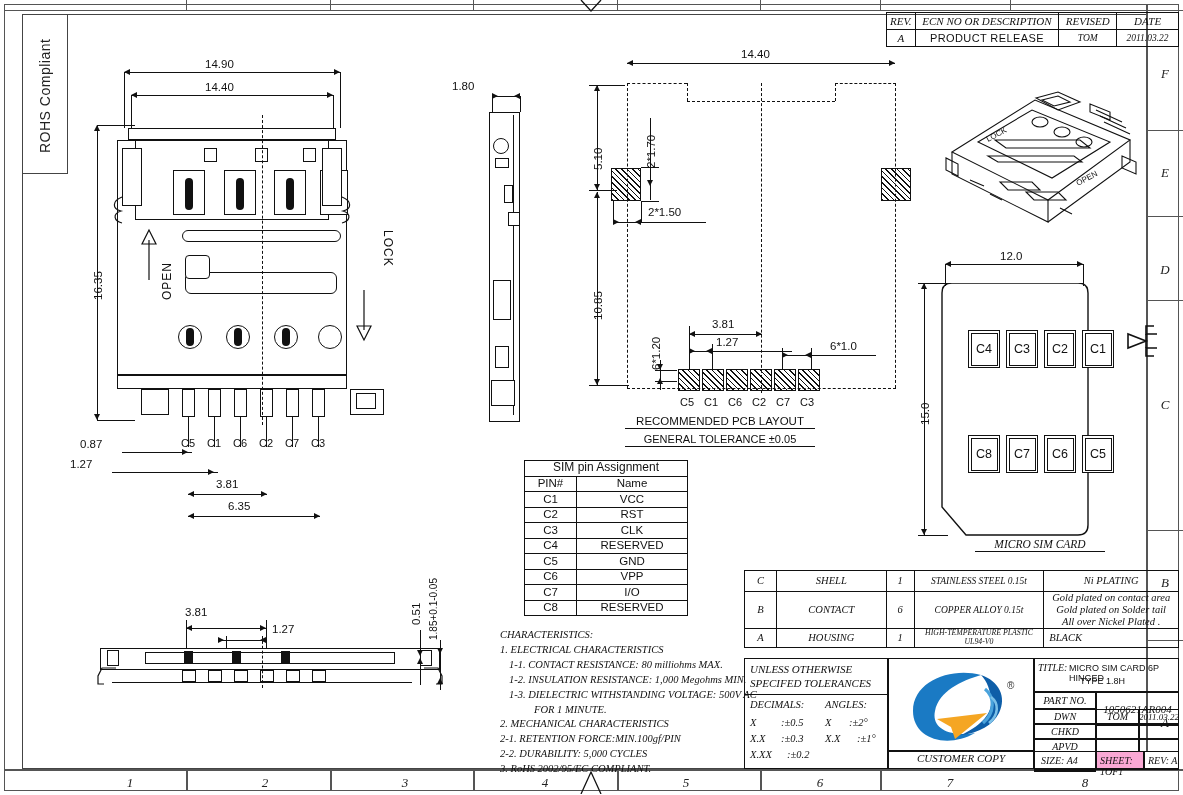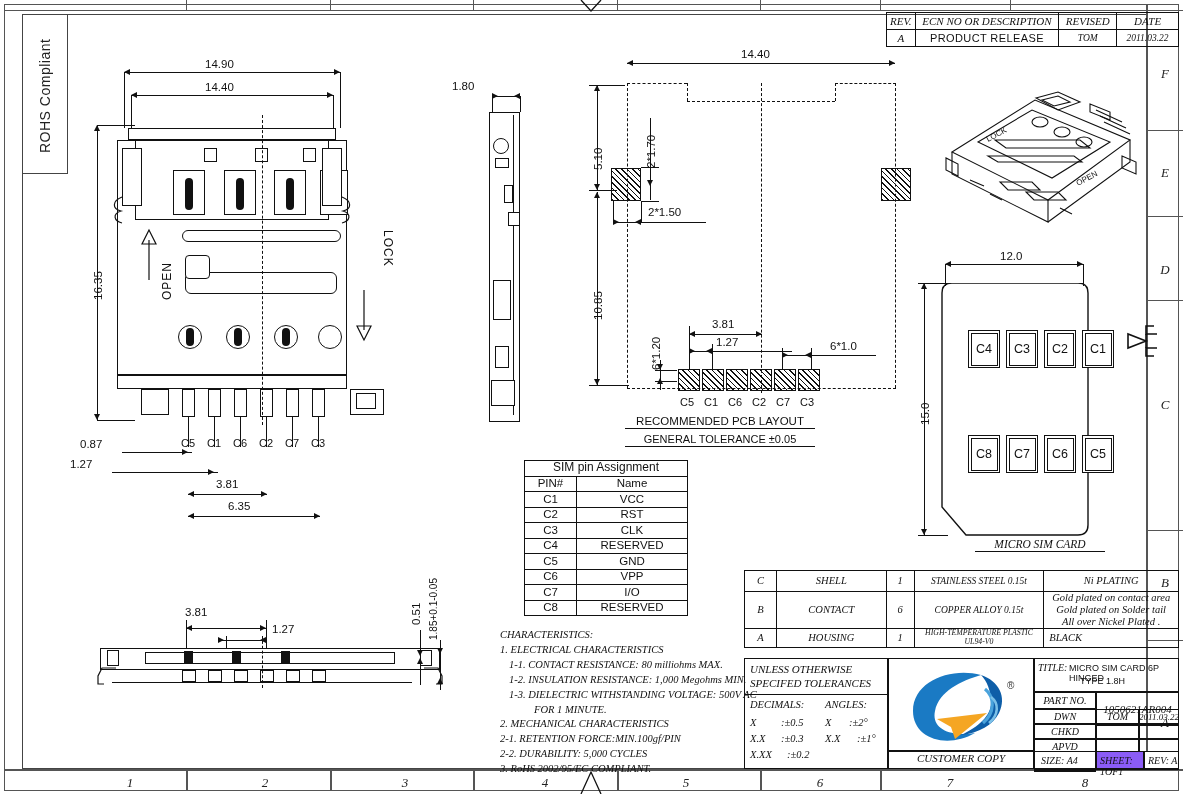--- a/index.html
+++ b/index.html
@@ -714,20 +714,20 @@
 
   <div class="tb" style="left:1034px; top:751px; width:0; height:0;"></div>
 
   <div class="tb" style="left:1034px; top:770px; width:0; height:0;"></div>
 
   <div class="tb" style="left:1034px; top:751px; width:0; height:0;"></div>
 
   <div class="tb" style="left:1034px; top:751px; width:62px; height:18px; background:#fff;">
     <span class="tb-lbl" style="position:absolute;left:6px;top:3px;font-size:10px;">SIZE: A4</span>
   </div>
-  <div class="tb" style="left:1096px; top:751px; width:48px; height:18px; background:#8b5cf6;">
+  <div class="tb" style="left:1096px; top:751px; width:48px; height:18px; background:#f9a8d4;">
     <span class="tb-lbl" style="position:absolute;left:3px;top:3px;font-size:10px;">SHEET: 1OF1</span>
   </div>
   <div class="tb" style="left:1144px; top:751px; width:35px; height:18px; background:#fff;">
     <span class="tb-lbl" style="position:absolute;left:3px;top:3px;font-size:10px;">REV: A</span>
   </div>
 
 </div>
 
 </body></html>

